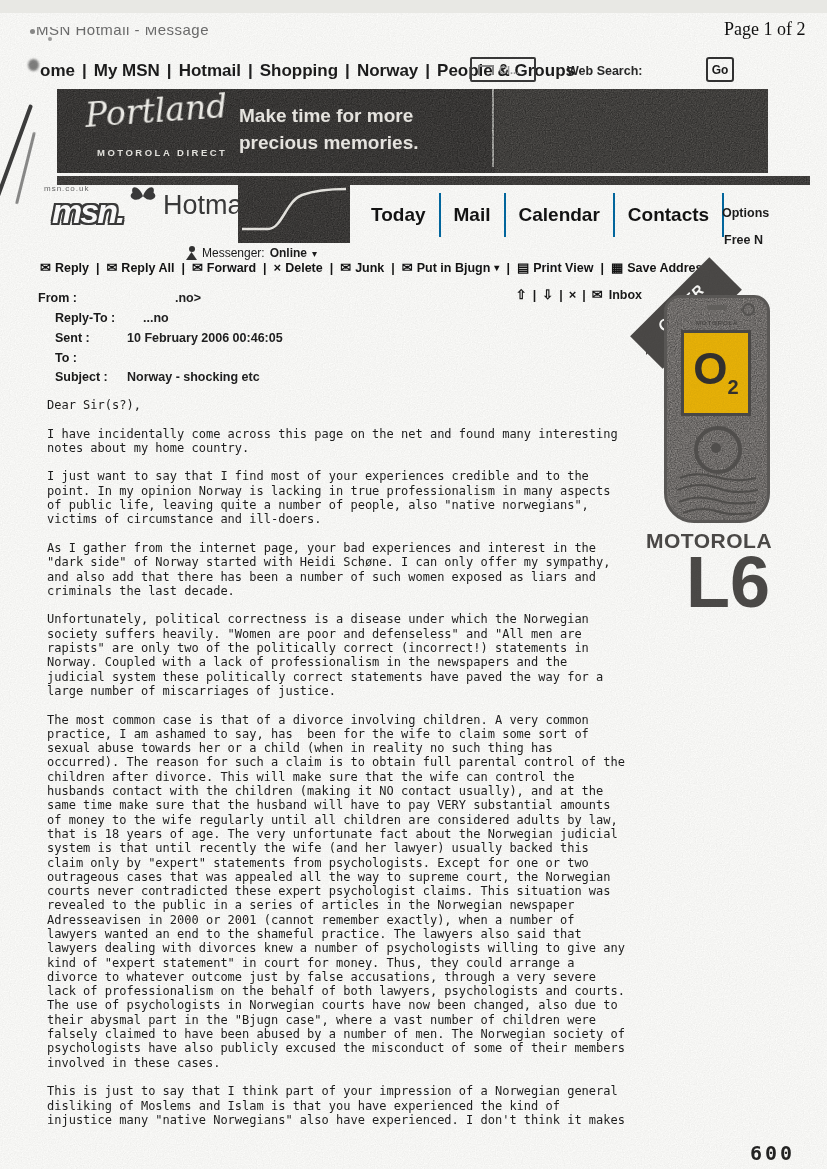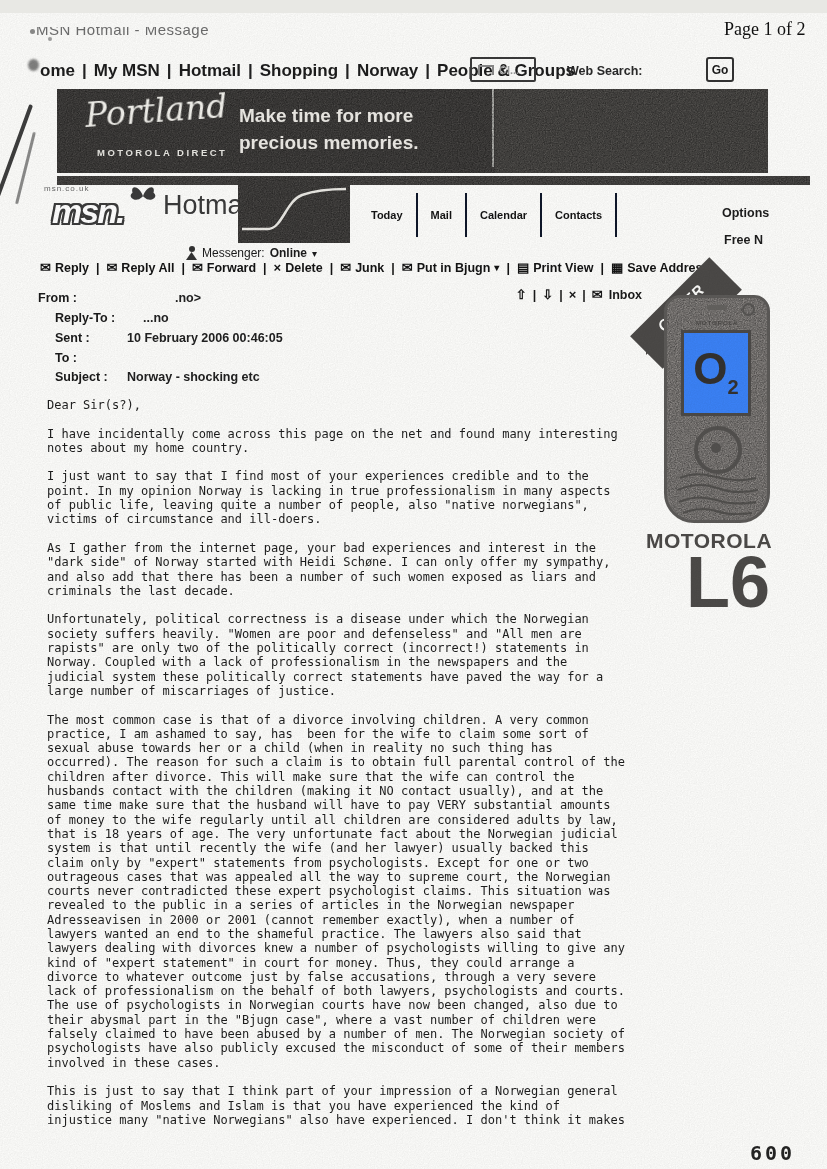--- a/index.html
+++ b/index.html
@@ -35,21 +35,21 @@
   .thin-strip{left:57px;top:163px;width:753px;height:9px;background:#565452;overflow:hidden;}
 
   
   .msn-small{left:44px;top:171px;font-size:8px;color:#6a6a6a;letter-spacing:1px;filter:blur(.4px);}
   .msn-logo{left:52px;top:179px;font-size:34px;font-weight:bold;font-style:italic;color:#fff;letter-spacing:-2px;
             text-shadow:-2px -2px 0 #3c3c3c,2px -2px 0 #3c3c3c,-2px 2px 0 #3c3c3c,2px 2px 0 #3c3c3c,0 2px 0 #3c3c3c,2px 0 0 #3c3c3c,-2px 0 0 #3c3c3c,0 -2px 0 #3c3c3c;}
   .butterfly{left:129px;top:170px;width:28px;height:24px;}
   .hotmail-word{left:163px;top:177px;font-size:27px;color:#3b3b3b;}
   .graph-box{left:238px;top:164px;width:112px;height:66px;background:#4f4d4b;overflow:hidden;}
   .tabs{left:358px;top:180px;display:flex;height:44px;align-items:center;}
-  .tab{padding:0 13px;font-size:11px;font-weight:bold;color:#141414;border-right:2px solid #0f172a;height:44px;
+  .tab{padding:0 13px;font-size:19px;font-weight:bold;color:#141414;border-right:2px solid #0369a1;height:44px;
        display:flex;align-items:center;}
   .options-link{left:722px;top:193px;font-size:12.5px;font-weight:bold;color:#1d1d1d;}
   .free-link{left:724px;top:220px;font-size:12.5px;font-weight:bold;color:#1d1d1d;}
   .messenger{left:186px;top:233px;display:flex;align-items:center;gap:5px;font-size:12px;color:#1c1c1c;}
   .messenger b{font-weight:bold;}
   .person{width:11px;height:14px;position:relative;}
   .person::before{content:"";position:absolute;left:3px;top:0;width:6px;height:6px;border-radius:50%;background:#333;}
   .person::after{content:"";position:absolute;left:0;top:6px;width:11px;height:8px;background:#333;
                  clip-path:polygon(50% 0,100% 100%,0 100%);}
 
@@ -74,21 +74,21 @@
   .order-ribbon{left:630px;top:277px;width:112px;height:46px;background:#4c4a48;transform:rotate(-45deg);
                 display:flex;align-items:center;justify-content:center;}
   .order-ribbon .txt{color:#fcfcfa;font-weight:bold;font-style:italic;font-size:15px;line-height:15px;
                      letter-spacing:1px;text-align:center;white-space:pre;}
   .ribbon-tail{left:646px;top:320px;width:0;height:0;border-top:22px solid #4c4a48;border-right:22px solid transparent;}
   .phone{left:664px;top:282px;width:100px;height:222px;background:#979390;border:3px solid #5c5a58;
          border-radius:16px 16px 30px 30px;box-sizing:content-box;overflow:hidden;}
   .phone .speaker{position:absolute;left:40px;top:7px;width:20px;height:5px;border-radius:3px;background:#64625f;}
   .phone .cam{position:absolute;right:12px;top:5px;width:9px;height:9px;border:2px solid #575553;border-radius:50%;}
   .phone .brand-tiny{position:absolute;left:0;right:0;top:22px;text-align:center;font-size:6px;letter-spacing:1px;color:#3f3d3b;}
-  .phone .screen{position:absolute;left:14px;top:32px;width:64px;height:80px;background:#3b82f6;border:3px solid #4c4a48;text-decoration:underline;}
+  .phone .screen{position:absolute;left:14px;top:32px;width:64px;height:80px;background:#eab308;border:3px solid #4c4a48;text-decoration:underline;}
   .phone .o2{position:absolute;left:0;right:0;top:14px;text-align:center;color:#343230;font-weight:bold;}
   .phone .o2 .big-o{font-size:44px;line-height:44px;}
   .phone .o2 .sub2{font-size:20px;vertical-align:-10px;}
   .phone .dpad{position:absolute;left:27px;top:128px;width:40px;height:40px;border:4px solid #53514f;border-radius:50%;}
   .phone .dpad::after{content:"";position:absolute;left:13px;top:13px;width:10px;height:10px;border-radius:50%;background:#53514f;}
   .phone .keypad{position:absolute;left:5px;top:172px;width:90px;height:50px;}
   .moto-brand{left:646px;top:516px;font-size:21px;font-weight:bold;letter-spacing:.5px;color:#4d4b49;filter:blur(.4px);}
   .moto-model{left:686px;top:536px;font-size:72px;line-height:66px;font-weight:bold;color:#4d4b49;filter:blur(.3px);}
 
   

